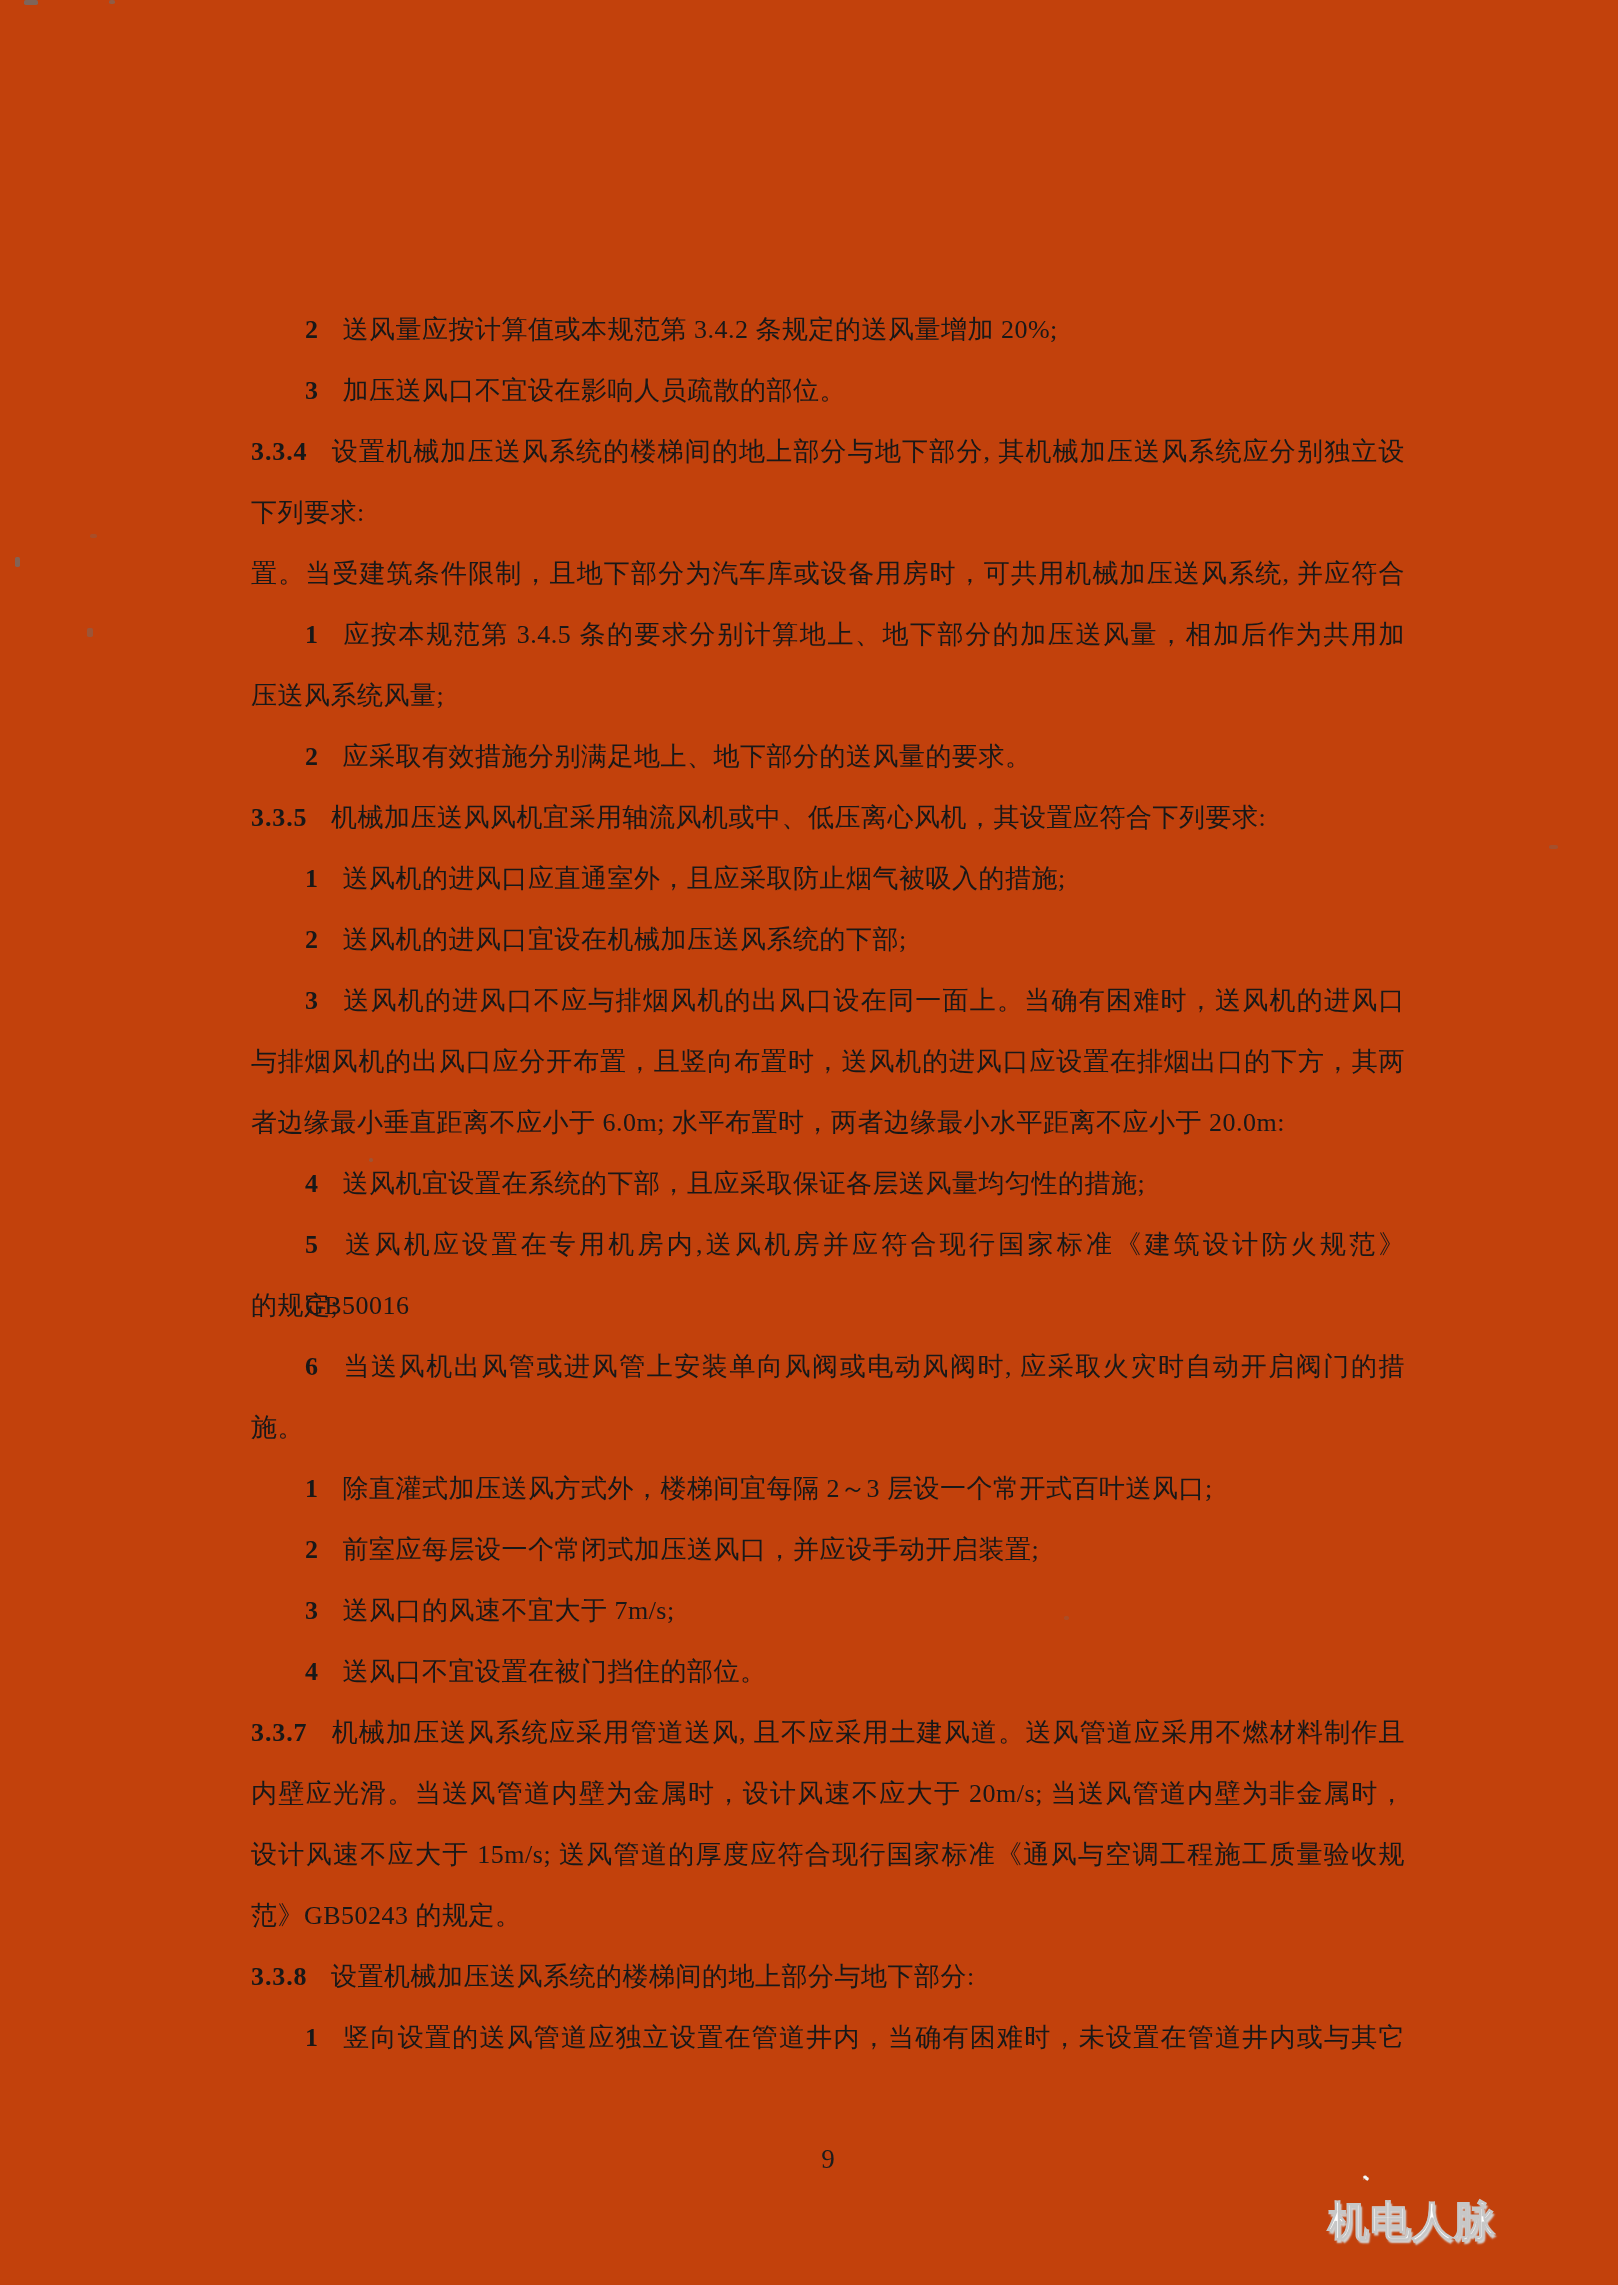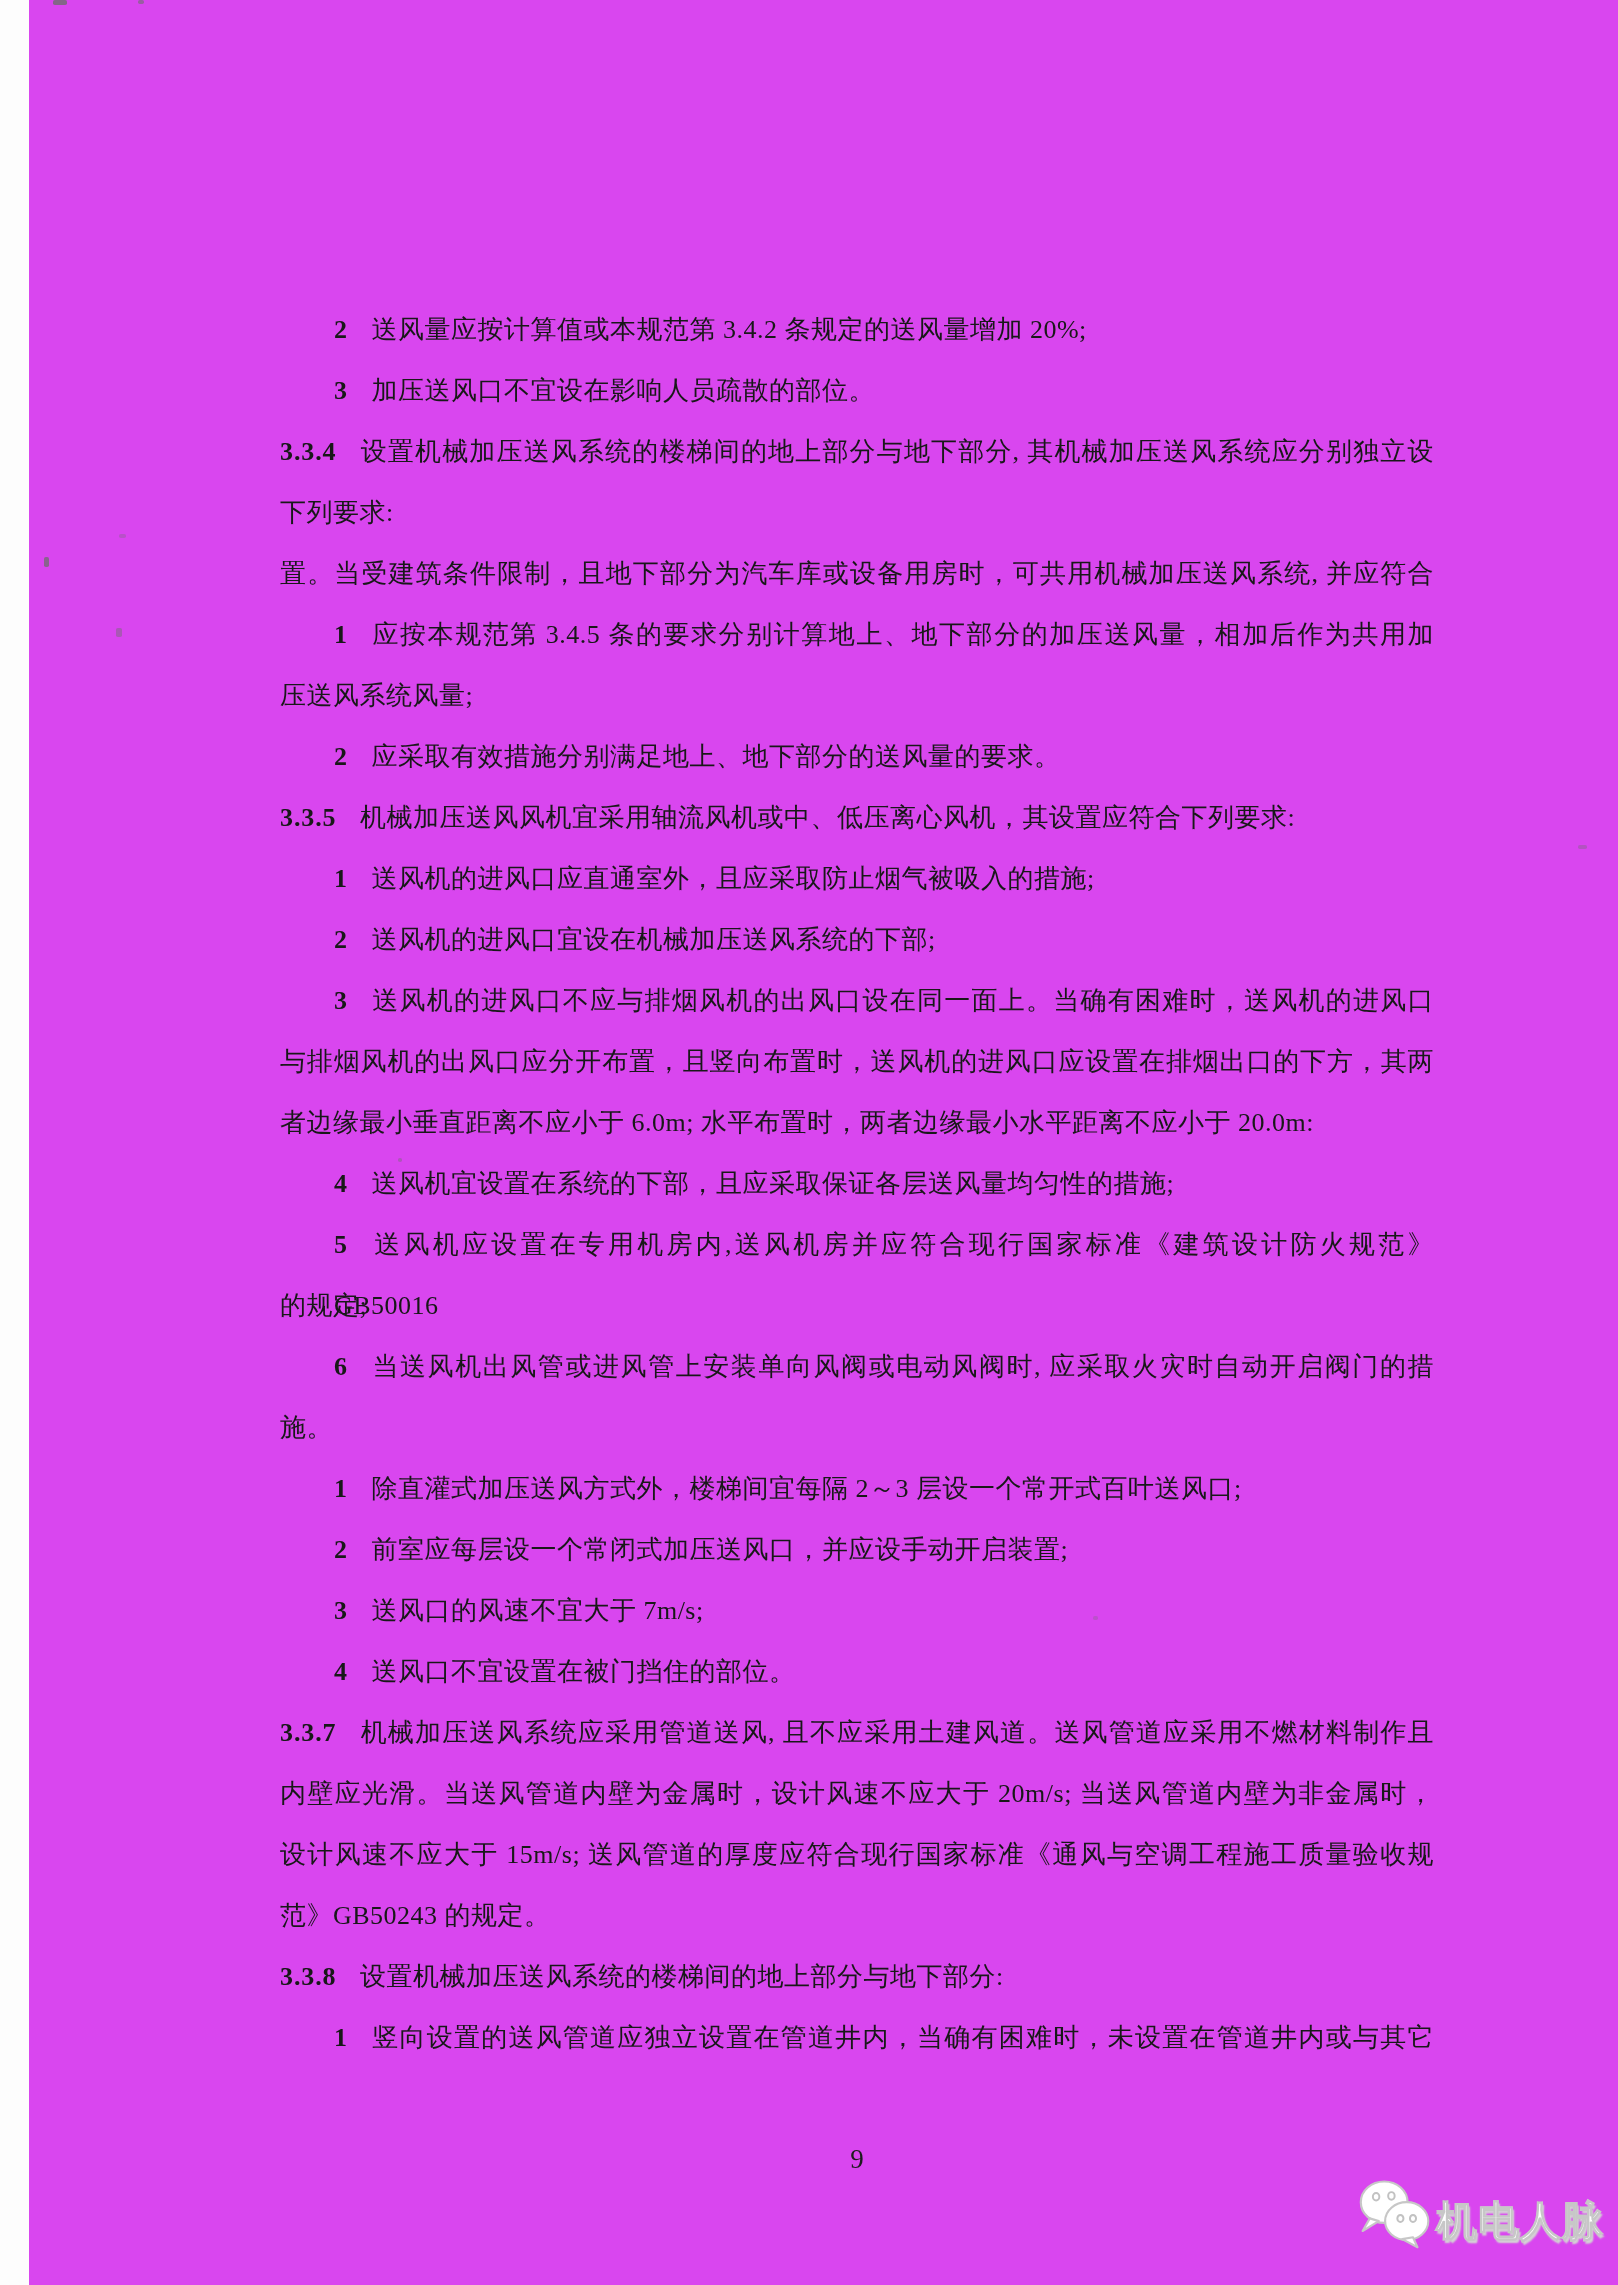--- a/index.html
+++ b/index.html
@@ -2,21 +2,21 @@
 <html style="font-size:14.5px"><head>
 <meta charset="utf-8">
 <style>
   html,body{margin:0;padding:0;}
   body{
     width:1618px;height:2285px;position:relative;overflow:hidden;
     background:#fdfdfd;
     font-family:"Liberation Serif","DejaVu Serif",serif;
     color:#181818;
   }
-  .scan-page{position:absolute;inset:0;background:#d946ef;margin-left:29px;}
+  .scan-page{position:absolute;inset:0;background:#c2410c;}
   
   .content{
     position:absolute;left:251px;top:299px;width:1154px;
   }
   .tline{
     height:61px;line-height:61px;font-size:26px;
     letter-spacing:0.5px;white-space:nowrap;
   }
   .tline.fill{
     white-space:normal;
@@ -25,21 +25,21 @@
   .tline.indent{padding-left:54px;}
   .num{font-weight:bold;margin-right:23.5px;letter-spacing:0.9px;}
   
   .pagenum{
     position:absolute;left:251px;top:2129px;width:1154px;
     text-align:center;font-size:27px;line-height:61px;color:#1c1c1c;
   }
   
   .watermark{
     position:absolute;left:1328px;top:2175px;height:74px;
-    display:flex;align-items:flex-end;gap:3px;
+    display:flex;align-items:flex-start;gap:13px;flex-direction:column;
   }
   .wm-text{
     font-family:"Liberation Sans","DejaVu Sans",sans-serif;
     font-size:41px;font-weight:bold;letter-spacing:0.9px;
     color:#ffffff;
     -webkit-text-stroke:1.1px #c7c7c7;
     text-shadow:1.8px 2.7px 1.8px #d4d4d4;
   }
   .wm-icon{display:block;}
   

